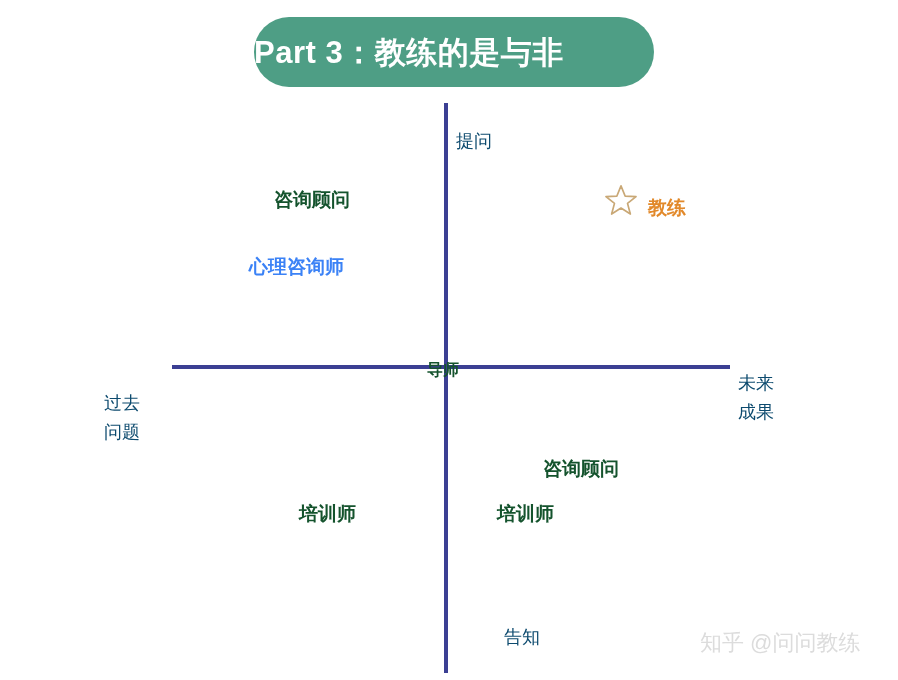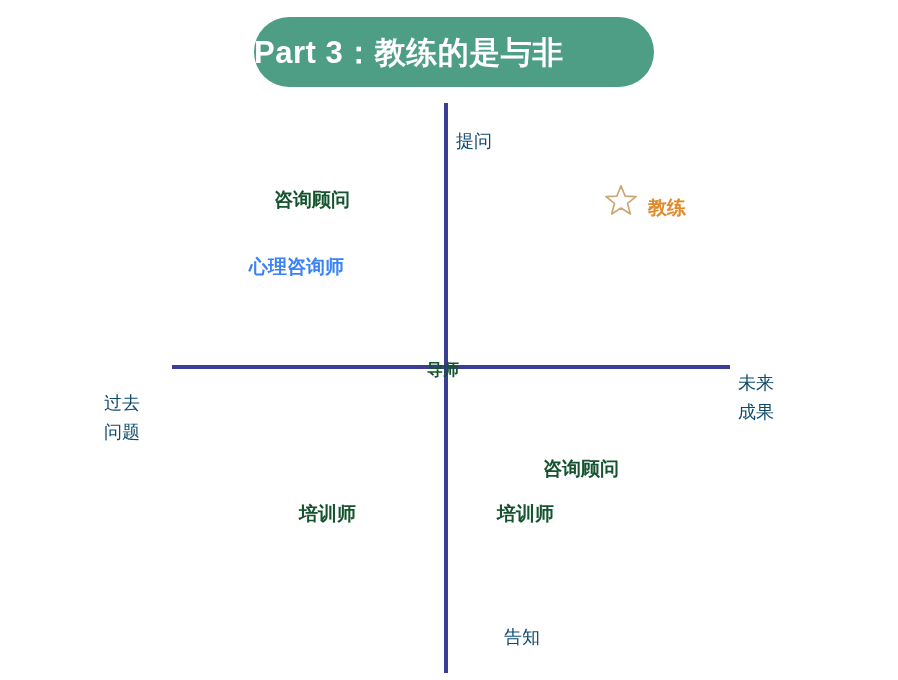--- a/index.html
+++ b/index.html
@@ -161,14 +161,15 @@
 
   <div class="role green-dark" id="role-trainer-br">培训师</div>
 
   <div class="coach-marker">
     <svg class="star-icon" viewBox="0 0 24 24">
       <polygon points="12,2 14.9,9.2 22.6,9.6 16.6,14.4 18.6,21.9 12,17.7 5.4,21.9 7.4,14.4 1.4,9.6 9.1,9.2" fill="none" stroke="#c9a876" stroke-width="1.2" stroke-linejoin="round"></polygon>
     </svg>
     <span class="coach-label">教练</span>
   </div>
 
+  <div class="watermark">知乎 @问问教练</div>
 
 </div>
 
 </body></html>

